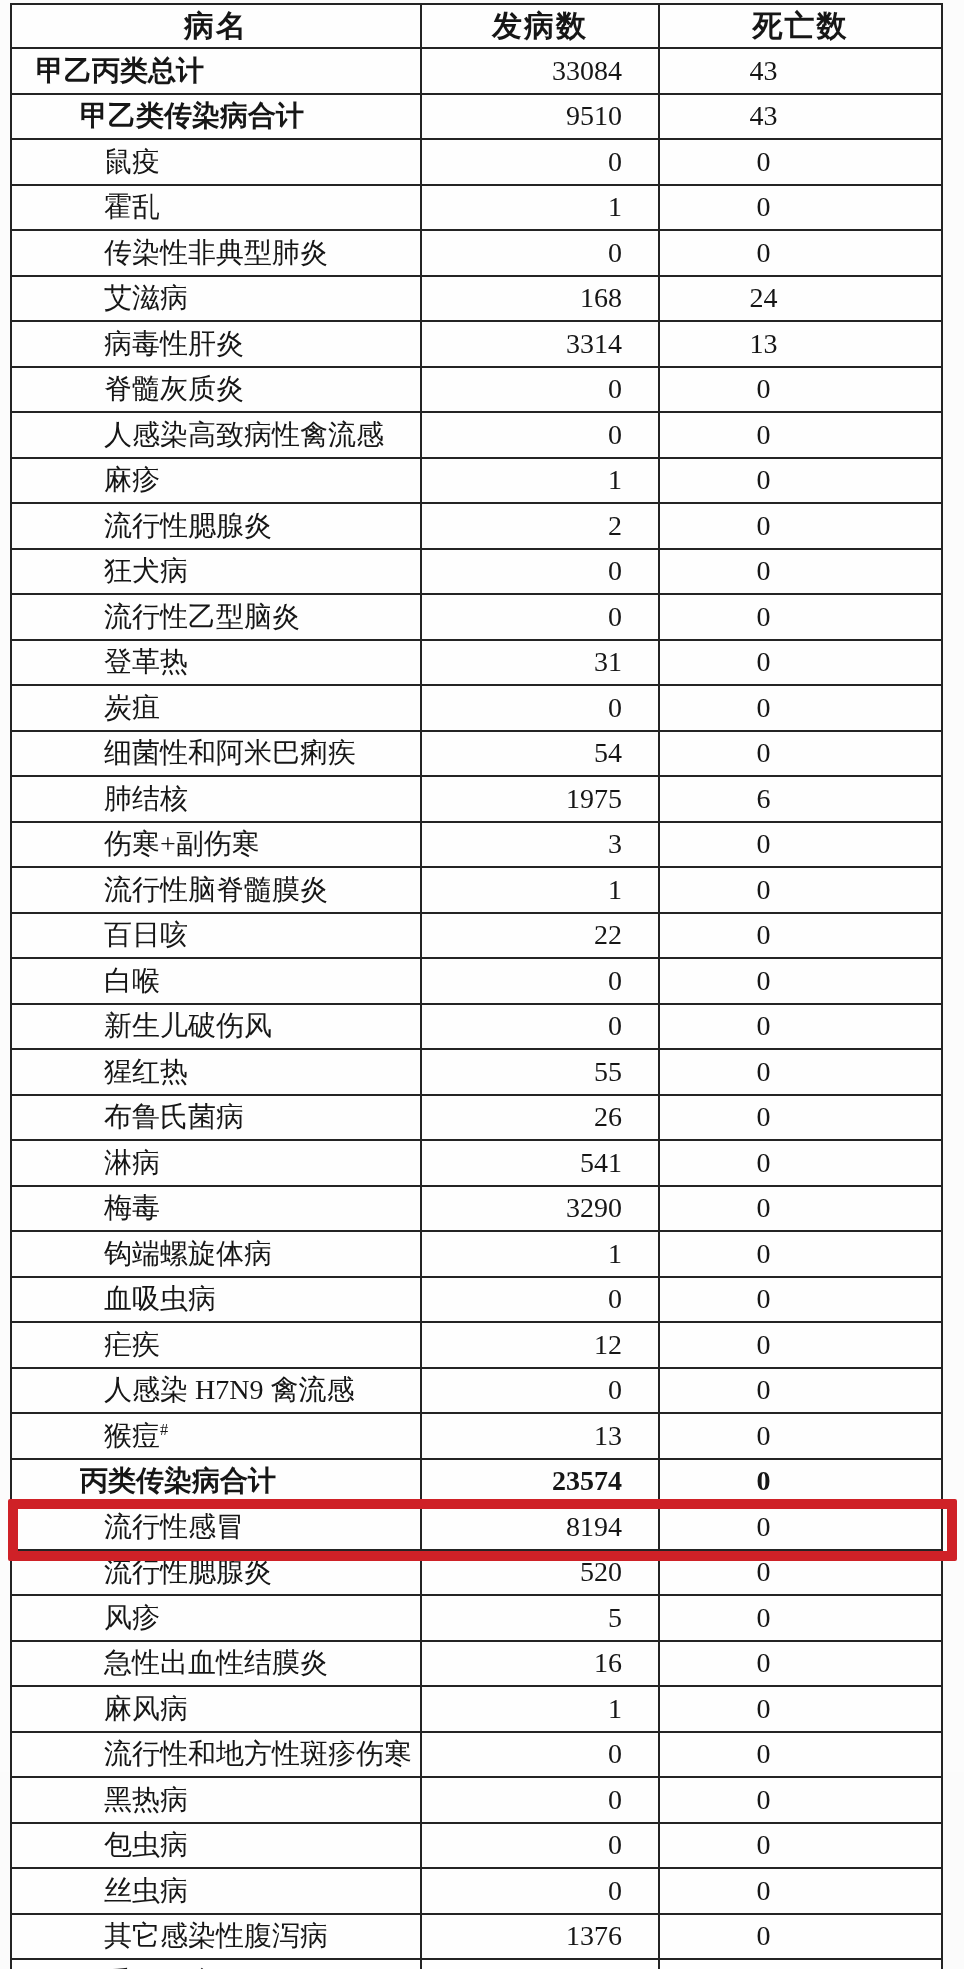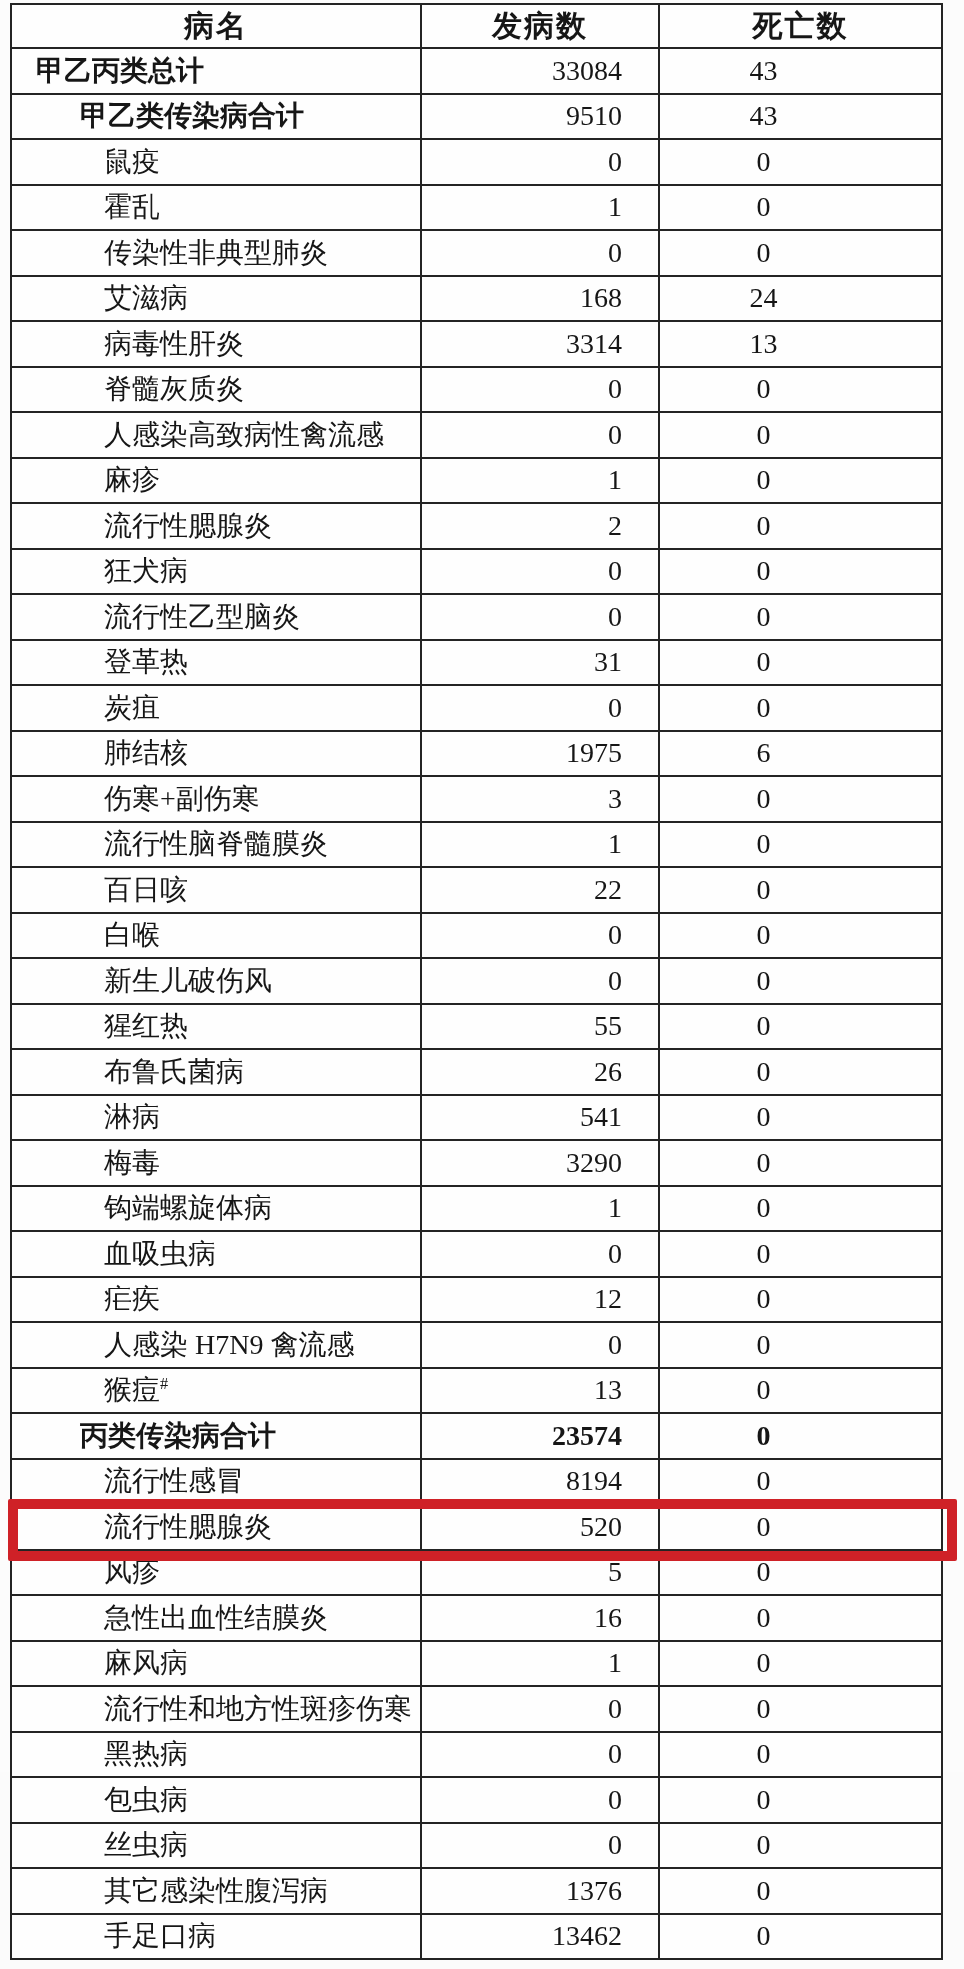--- a/index.html
+++ b/index.html
@@ -144,20 +144,25 @@
           <td class="col-name indent-2"><span>登革热</span></td>
           <td class="col-cases">31</td>
           <td class="col-deaths">0</td>
         </tr>
         <tr>
           <td class="col-name indent-2"><span>炭疽</span></td>
           <td class="col-cases">0</td>
           <td class="col-deaths">0</td>
         </tr>
         <tr>
+          <td class="col-name indent-2"><span>细菌性和阿米巴痢疾</span></td>
+          <td class="col-cases">54</td>
+          <td class="col-deaths">0</td>
+        </tr>
+        <tr>
           <td class="col-name indent-2"><span>肺结核</span></td>
           <td class="col-cases">1975</td>
           <td class="col-deaths">6</td>
         </tr>
         <tr>
           <td class="col-name indent-2"><span>伤寒+副伤寒</span></td>
           <td class="col-cases">3</td>
           <td class="col-deaths">0</td>
         </tr>
         <tr>

